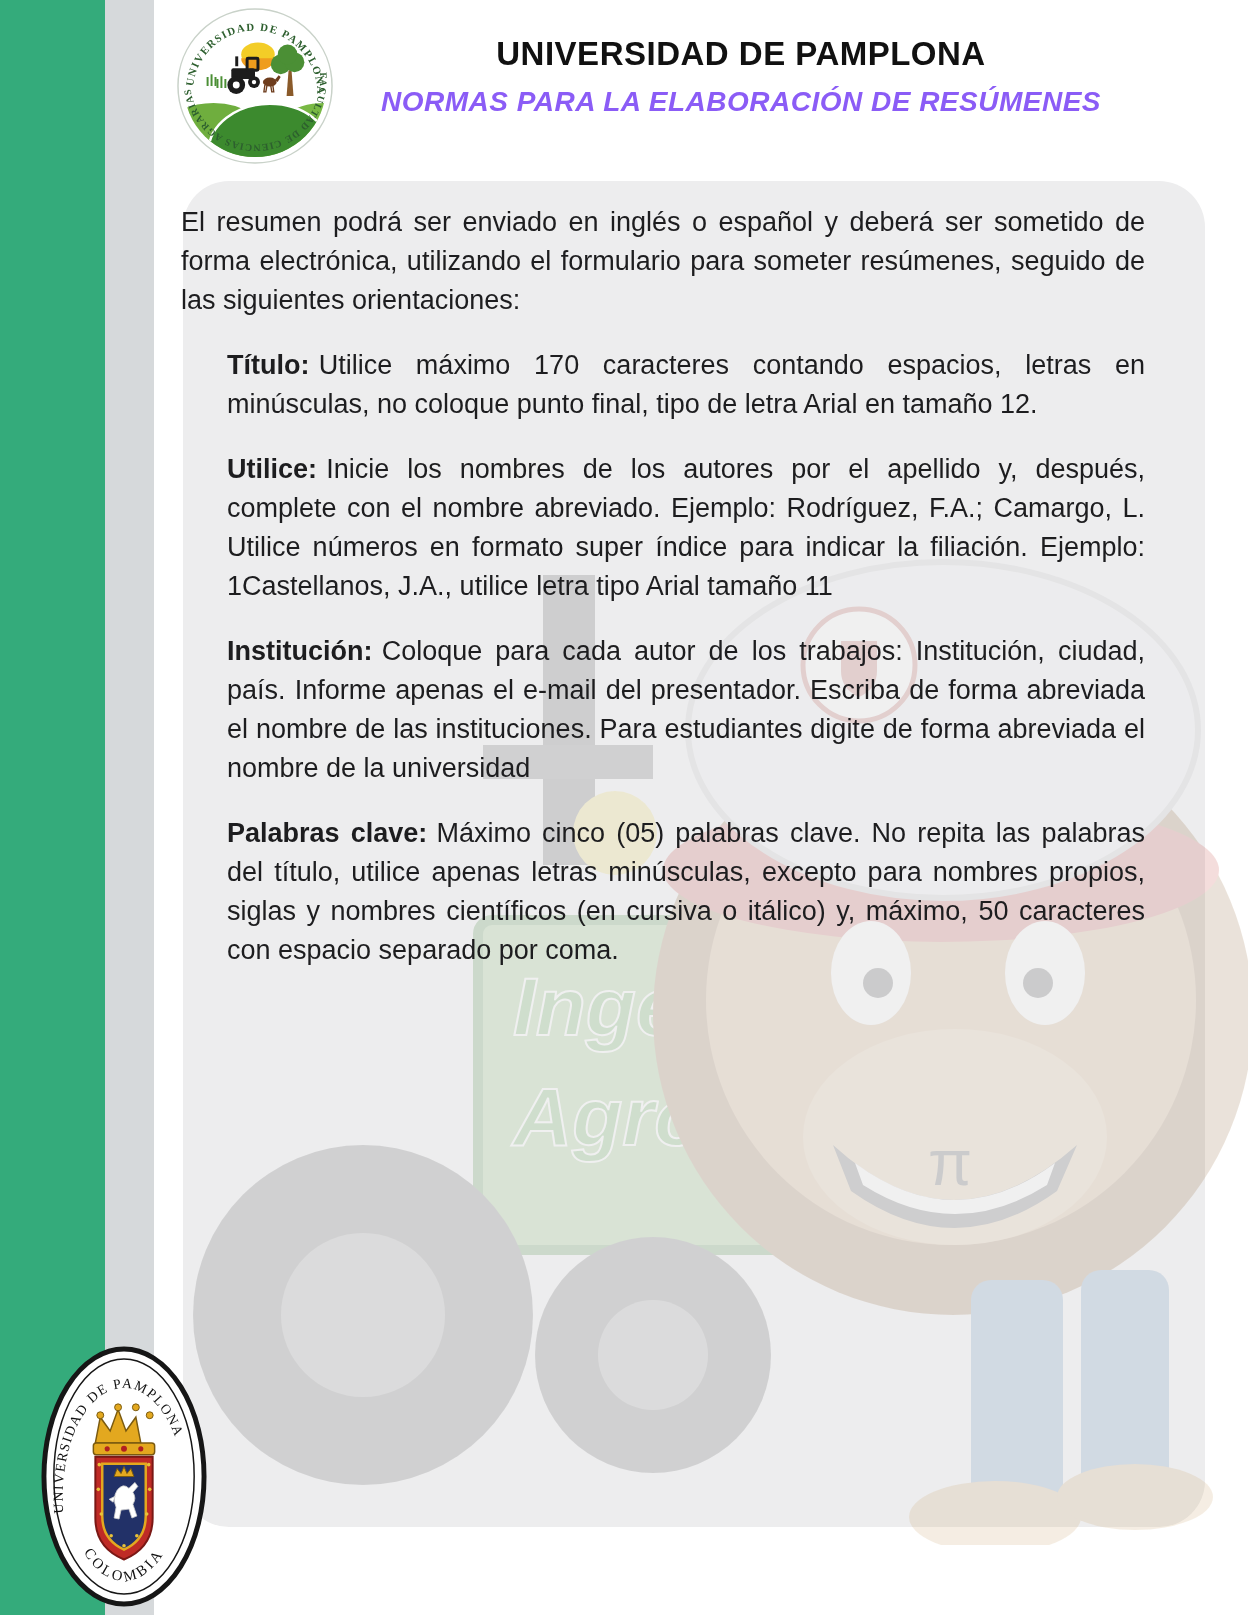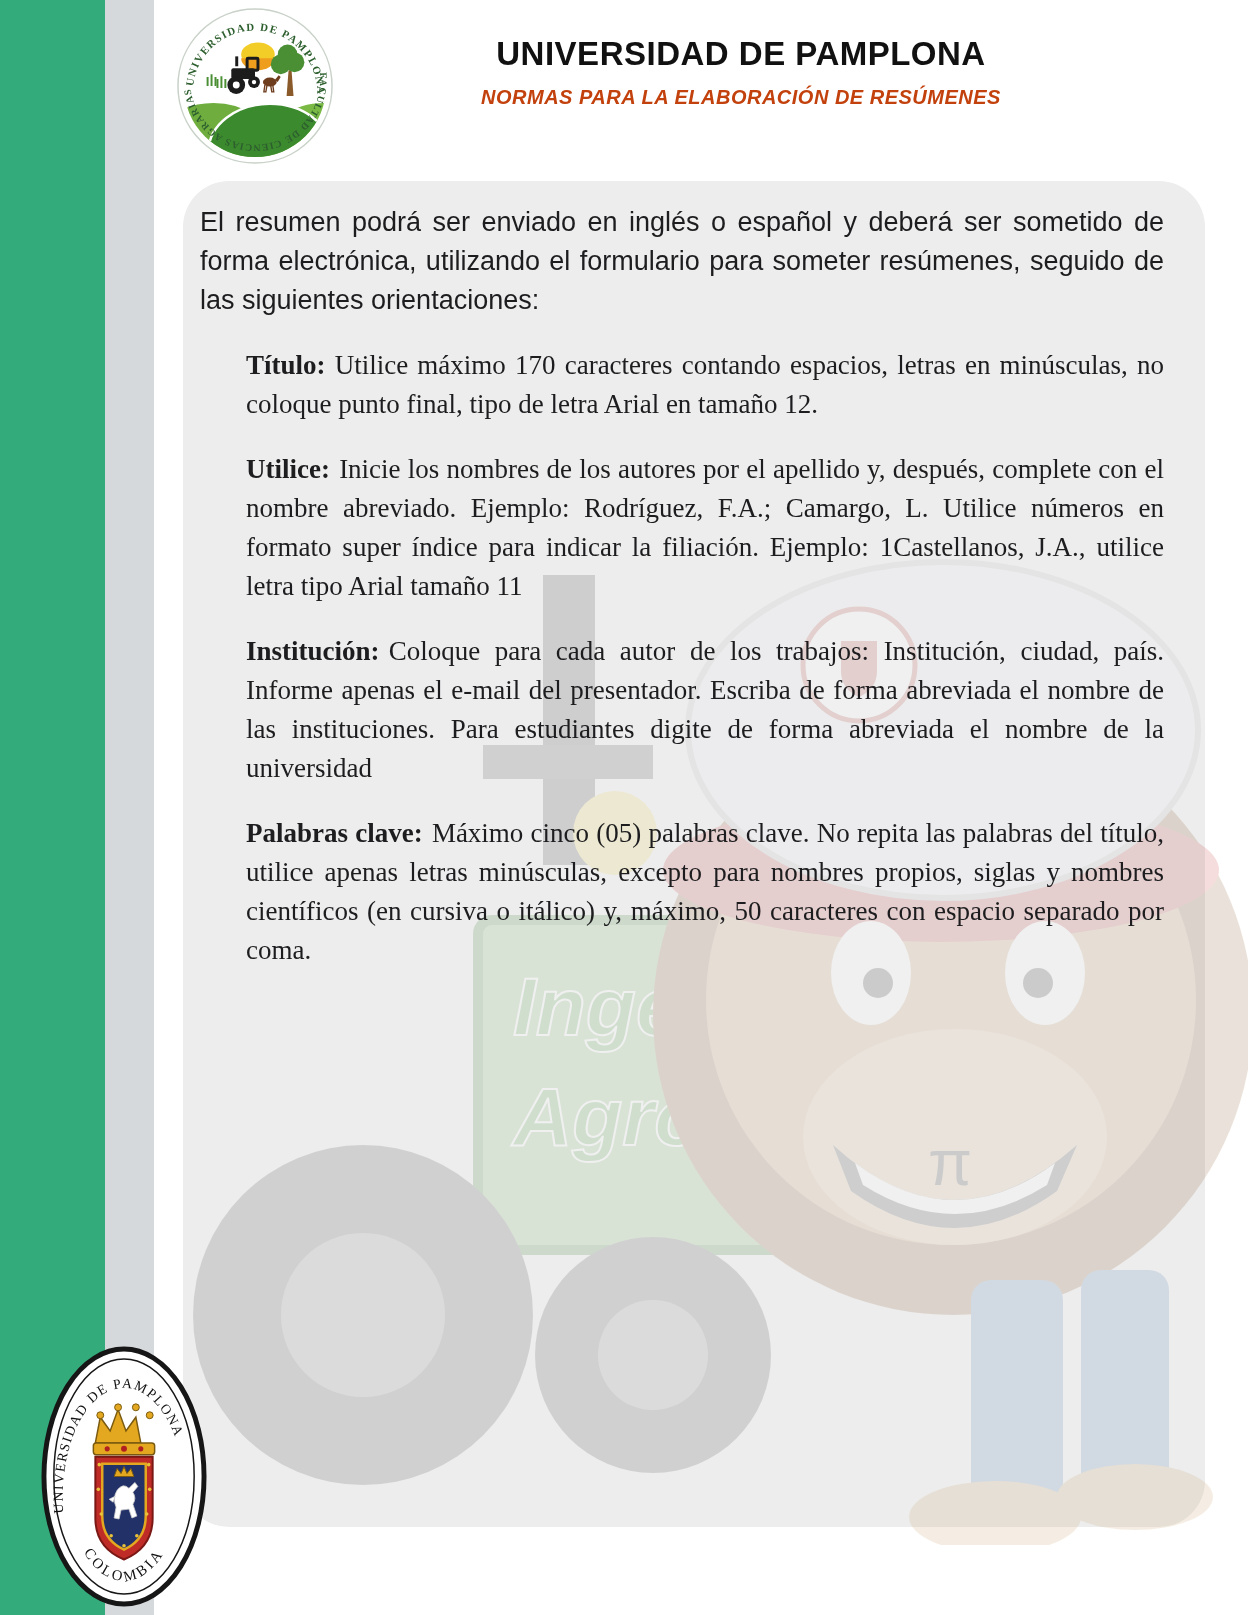--- a/index.html
+++ b/index.html
@@ -4,29 +4,29 @@
 <style>
   html,body{margin:0;padding:0;background:#fff;}
   .page{position:relative;width:1248px;height:1615px;background:#ffffff;overflow:hidden;
         font-family:"Liberation Sans",sans-serif;color:#1d1d1f;}
   
   .stripe-green{position:absolute;left:0;top:0;width:105px;height:1615px;background:#34ab7b;z-index:1;}
   .stripe-gray{position:absolute;left:105px;top:0;width:49px;height:1615px;background:#d6d9db;z-index:1;}
   
   .header-titles{position:absolute;left:330px;top:32px;width:822px;text-align:center;z-index:6;}
   .title-line{font-weight:bold;font-size:33px;line-height:43px;color:#111111;letter-spacing:.5px;}
-  .subtitle{margin-top:11px;font-weight:bold;font-style:italic;font-size:20px;color:#c2410c;letter-spacing:.5px;}
+  .subtitle{margin-top:11px;font-weight:bold;font-style:italic;font-size:28px;color:#8b5cf6;letter-spacing:.5px;}
   .logo-top{position:absolute;left:176px;top:6px;width:158px;height:160px;z-index:6;}
   
   .panel-bg{position:absolute;left:183px;top:181px;width:1022px;height:1346px;background:#ededee;border-radius:46px;z-index:2;}
   .watermark{position:absolute;left:183px;top:545px;width:1065px;height:1000px;opacity:.17;z-index:3;pointer-events:none;}
-  .content{position:absolute;left:186px;top:181px;width:1022px;box-sizing:border-box;
+  .content{position:absolute;left:167px;top:181px;width:1022px;box-sizing:border-box;
            padding:22px 44px 0 14px;z-index:4;font-size:27px;line-height:39px;text-align:justify;}
   .content p{margin:0 0 26px 0;}
-  .content p.section{margin-left:46px;font-family:Liberation Serif, serif;}
+  .content p.section{margin-left:46px;}
   .lead{font-weight:bold;margin-right:.34em;}
   
   .seal-bottom{position:absolute;left:40px;top:1346px;width:168px;height:262px;z-index:6;}
   .arc-text{font-family:"Liberation Serif",serif;}
 </style>
 </head>
 <body>
 
 <div class="page">
 

